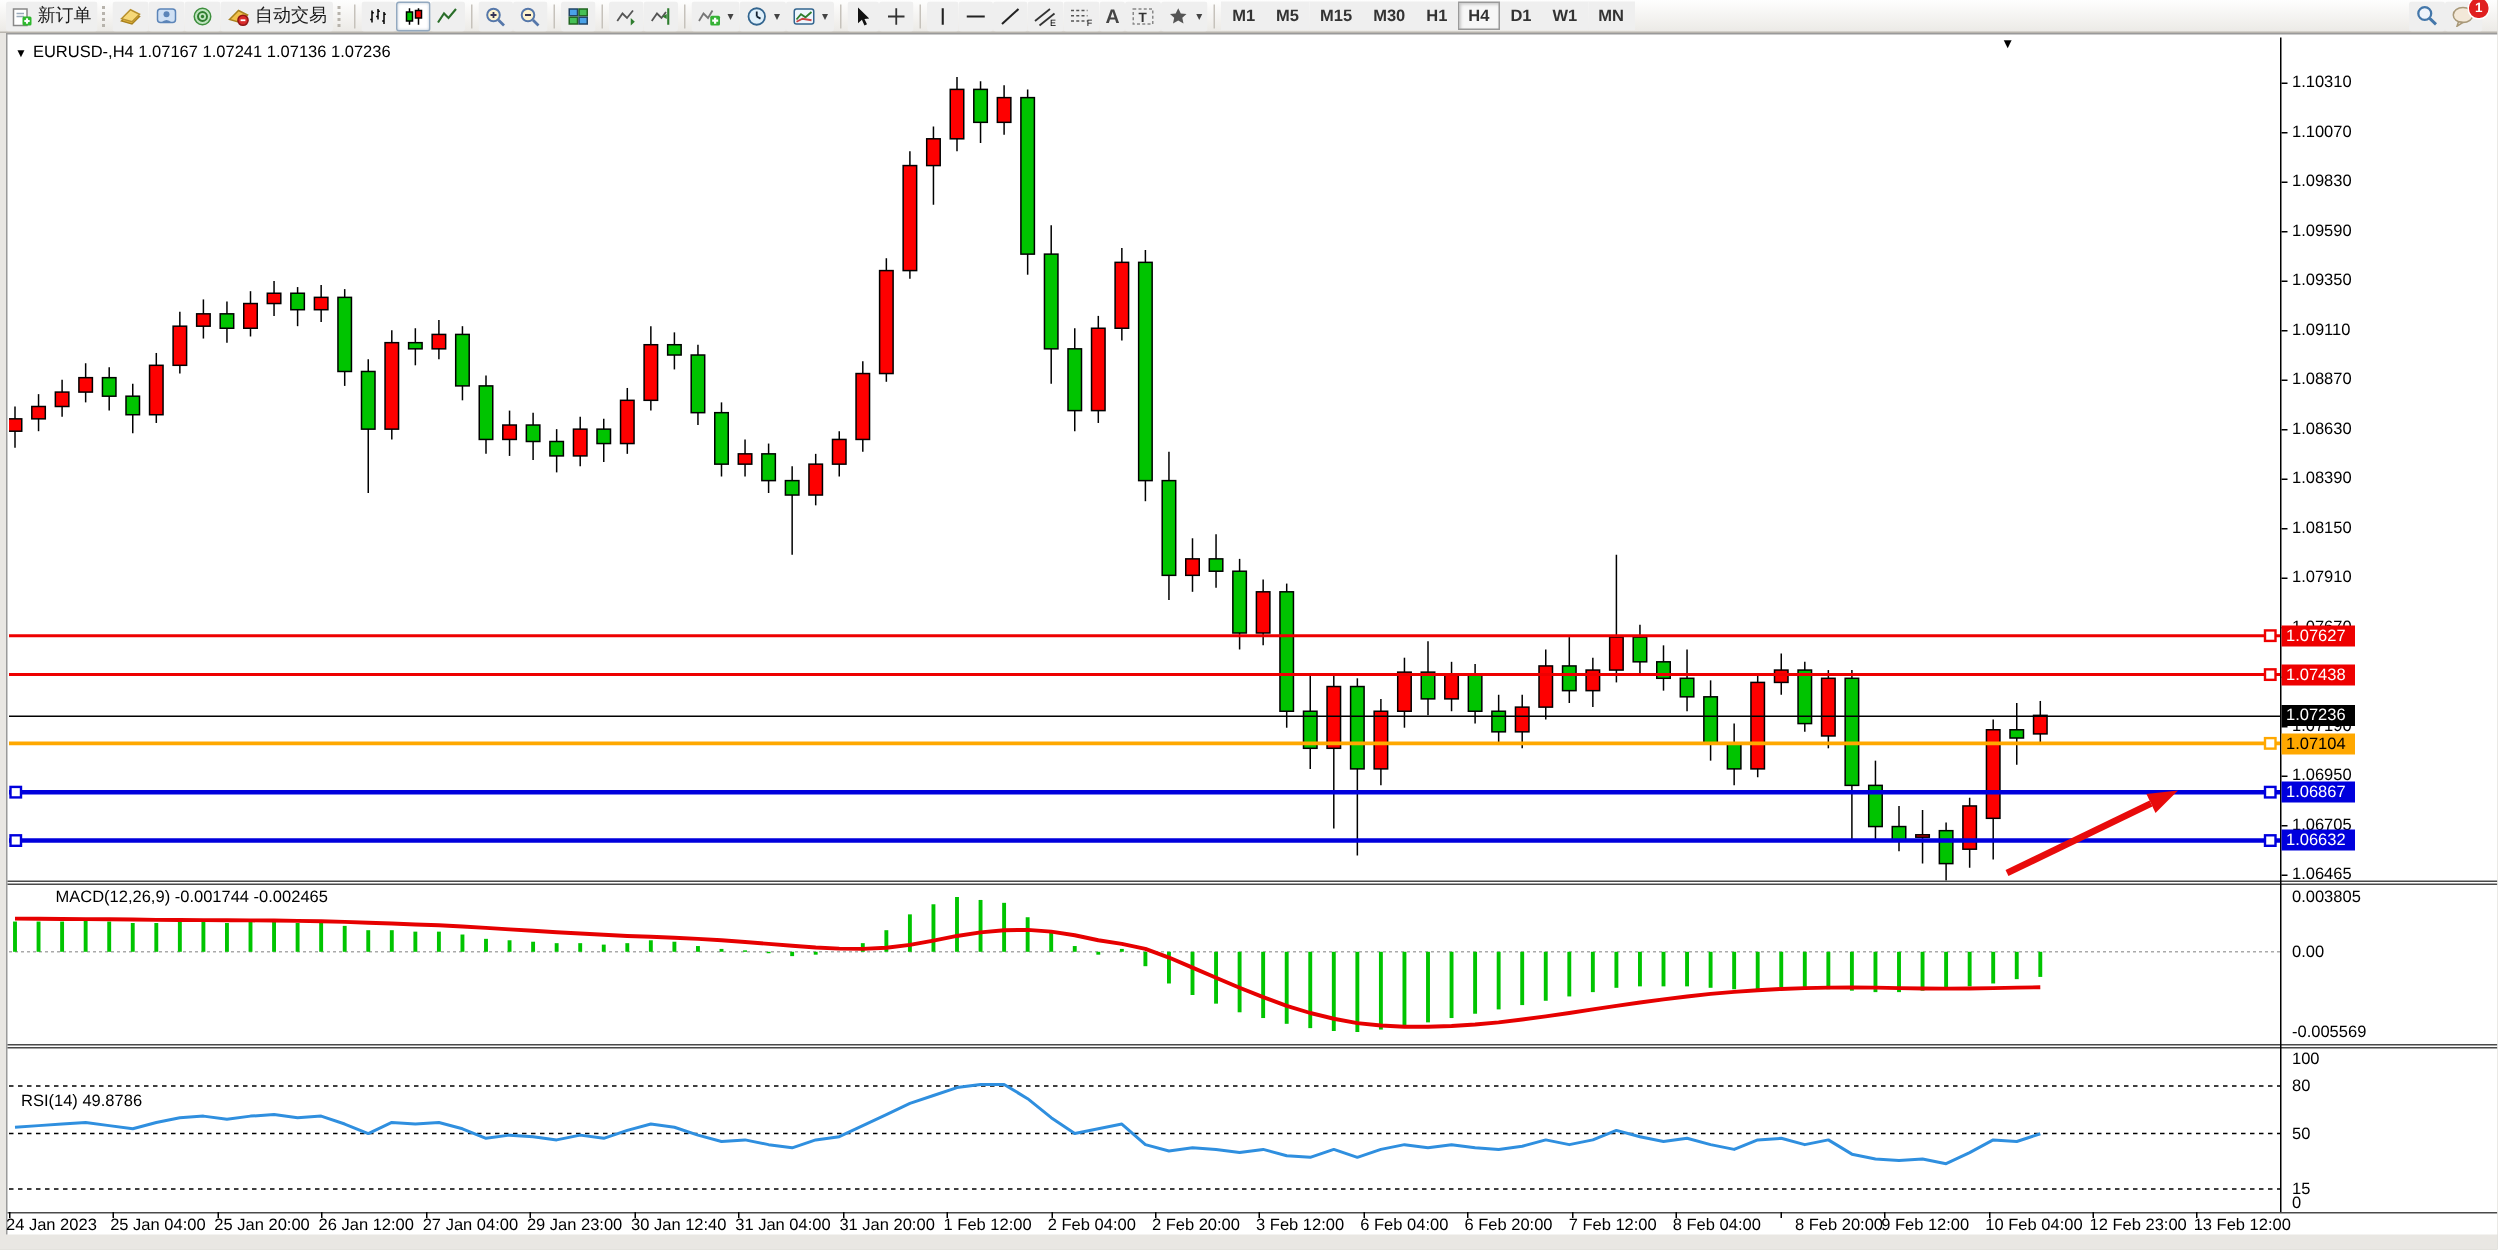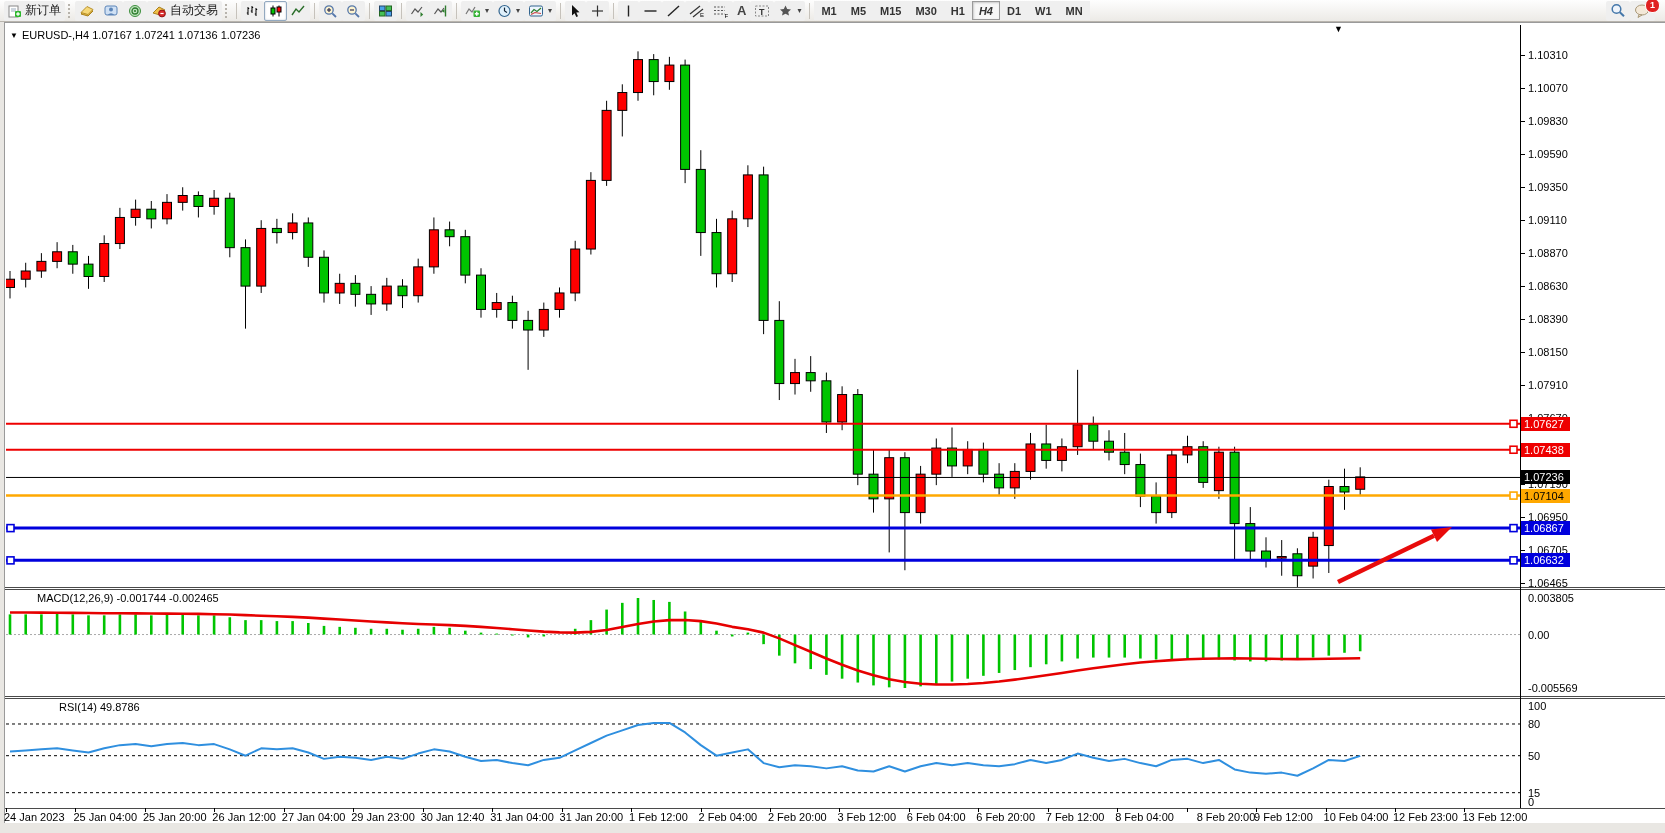--- a/index.html
+++ b/index.html
@@ -6,21 +6,21 @@
   #app{position:relative;width:1665px;height:833px;background:#e9e7e3;overflow:hidden;}
 
   
   .toolbar{position:absolute;left:0;top:0;width:1665px;height:22px;box-sizing:border-box;
     background:linear-gradient(#fefefe,#eceae6);border-bottom:1px solid #b9b5ae;
     display:flex;align-items:center;padding:0 4px;}
   .tbtn{height:20px;display:flex;align-items:center;justify-content:center;gap:3px;
     padding:0 3px;border:1px solid transparent;border-radius:2px;font-size:12px;color:#1a1a1a;cursor:default;white-space:nowrap;}
   .tbtn.pressed{background:#ffffff;border-color:#93a9c0;box-shadow:inset 0 0 2px #b9c6d4;}
   .tf-btn{font-size:11px;font-weight:bold;color:#333;padding:0 6px;height:19px;display:flex;align-items:center;border:1px solid transparent;text-align:right;}
-  .tf-btn.active{background:#f7f7f7;border:1px solid #9a9a9a;box-shadow:inset 1px 1px 2px #c9c9c9;font-style:italic;}
+  .tf-btn.active{background:#f7f7f7;border:1px solid #9a9a9a;box-shadow:inset 1px 1px 2px #c9c9c9;}
   .sep{width:1px;height:16px;background:#c6c2bb;margin:0 4px;flex:none;}
   .grip{width:2px;height:14px;border-left:2px dotted #b7b3ac;margin:0 3px;flex:none;}
   .caret{font-size:8px;color:#444;margin-left:1px;}
   .spacer{flex:1;}
   .badge{position:absolute;top:-4px;right:-6px;background:#e02020;color:#fff;font-size:9px;font-weight:bold;
     border-radius:7px;min-width:13px;height:13px;display:flex;align-items:center;justify-content:center;border:1px solid #fff;}
 
   
   #chartwin{position:absolute;left:4px;top:22px;width:1661px;height:800px;background:#ffffff;
     border-left:1px solid #9a9a9a;border-top:1px solid #9a9a9a;}
@@ -572,21 +572,21 @@
 
   <div class="hsepline" style="top:587px;"></div>
   <div class="hsepline" style="top:589px;"></div>
   <div class="hsepline" style="top:696px;"></div>
   <div class="hsepline" style="top:698px;"></div>
   <div class="hsepline" style="top:808px;"></div>
 
   <div id="vaxis-line"></div>
 
   <div class="pane-label" style="left:14px;top:592px;padding-left:23px;">MACD(12,26,9) -0.001744 -0.002465</div>
-  <div class="pane-label" style="left:14px;top:701px;margin-left:45px;">RSI(14) 49.8786</div>
+  <div class="pane-label" style="left:14px;top:728px;">RSI(14) 49.8786</div>
 
   <div id="price-axis">
       <div class="ptick" style="top: 55.4748px;"></div>
       <div class="plabel" style="top: 49.4748px;">1.10310</div>
       <div class="ptick" style="top: 88.4206px;"></div>
       <div class="plabel" style="top: 82.4206px;">1.10070</div>
       <div class="ptick" style="top: 121.366px;"></div>
       <div class="plabel" style="top: 115.366px;">1.09830</div>
       <div class="ptick" style="top: 154.312px;"></div>
       <div class="plabel" style="top: 148.312px;">1.09590</div>

